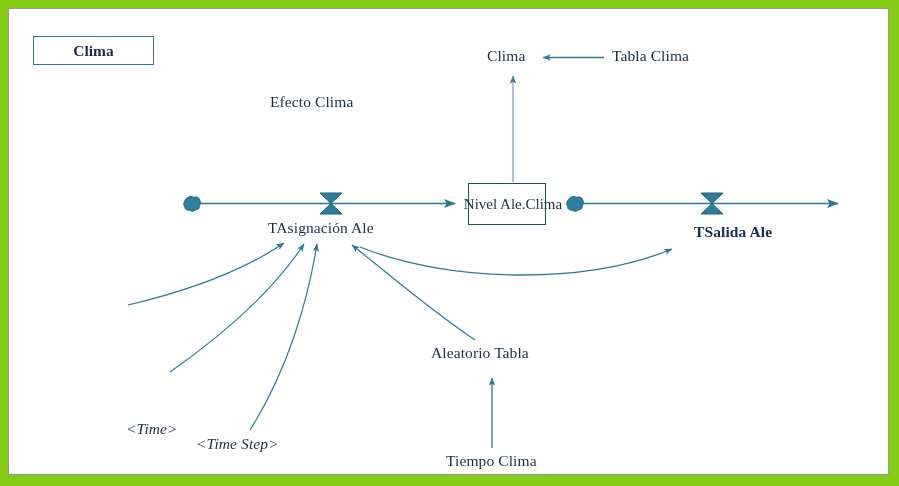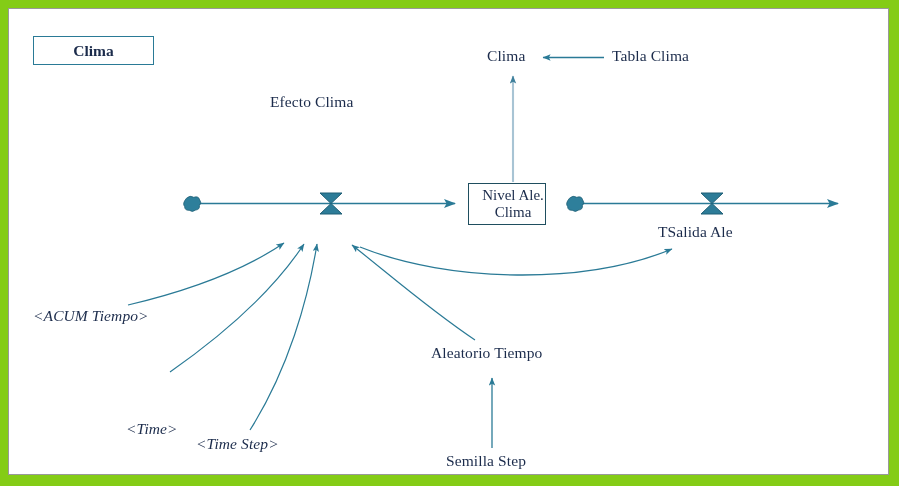--- a/index.html
+++ b/index.html
@@ -67,21 +67,21 @@
   .stock-box {
     position: absolute;
     left: 468px;
     top: 183px;
     width: 78px;
     height: 42px;
     border: 1px solid #1f4e5f;
     box-sizing: border-box;
     background: #ffffff;
     display: flex;
-    flex-direction: column;
+    flex-direction: row;
     align-items: center;
     justify-content: center;
     padding-left: 12px;
   }
   .stock-box span {
     color: #1b2b4b;
     font-size: 15px;
     line-height: 17px;
     white-space: nowrap;
   }
@@ -175,26 +175,26 @@
     <span>Nivel Ale.</span>
     <span>Clima</span>
   </div>
 
   <div class="node-label" style="left:270px; top:57px;margin-top:36px;">Efecto Clima</div>
 
   <div class="node-label" style="left:487px; top:47px;">Clima</div>
 
   <div class="node-label" style="left:612px; top:47px;">Tabla Clima</div>
 
-
-  <div class="node-label" style="left:658px; top:223px;">TSalida Ale</div>
-
-  <div class="node-label" style="left:431px; top:344px;">Aleatorio Tiempo</div>
-
-  <div class="node-label" style="left:446px; top:452px;">Semilla Step</div>
-
-  <div class="node-label italic" style="left:33px; top:307px;">&lt;ACUM Tiempo&gt;</div>
+  <div class="node-label" style="left:268px; top:219px;">TAsignación Ale</div>
+
+  <div class="node-label" style="left:694px; top:223px;font-weight:bold;">TSalida Ale</div>
+
+  <div class="node-label" style="left:431px; top:344px;">Aleatorio Tabla</div>
+
+  <div class="node-label" style="left:446px; top:452px;">Tiempo Clima</div>
+
 
   <div class="node-label italic" style="left:126px; top:375px;margin-top:45px;">&lt;Time&gt;</div>
 
   <div class="node-label italic" style="left:196px; top:435px;font-style:italic;">&lt;Time Step&gt;</div>
 
 </div>
 
 </body></html>

